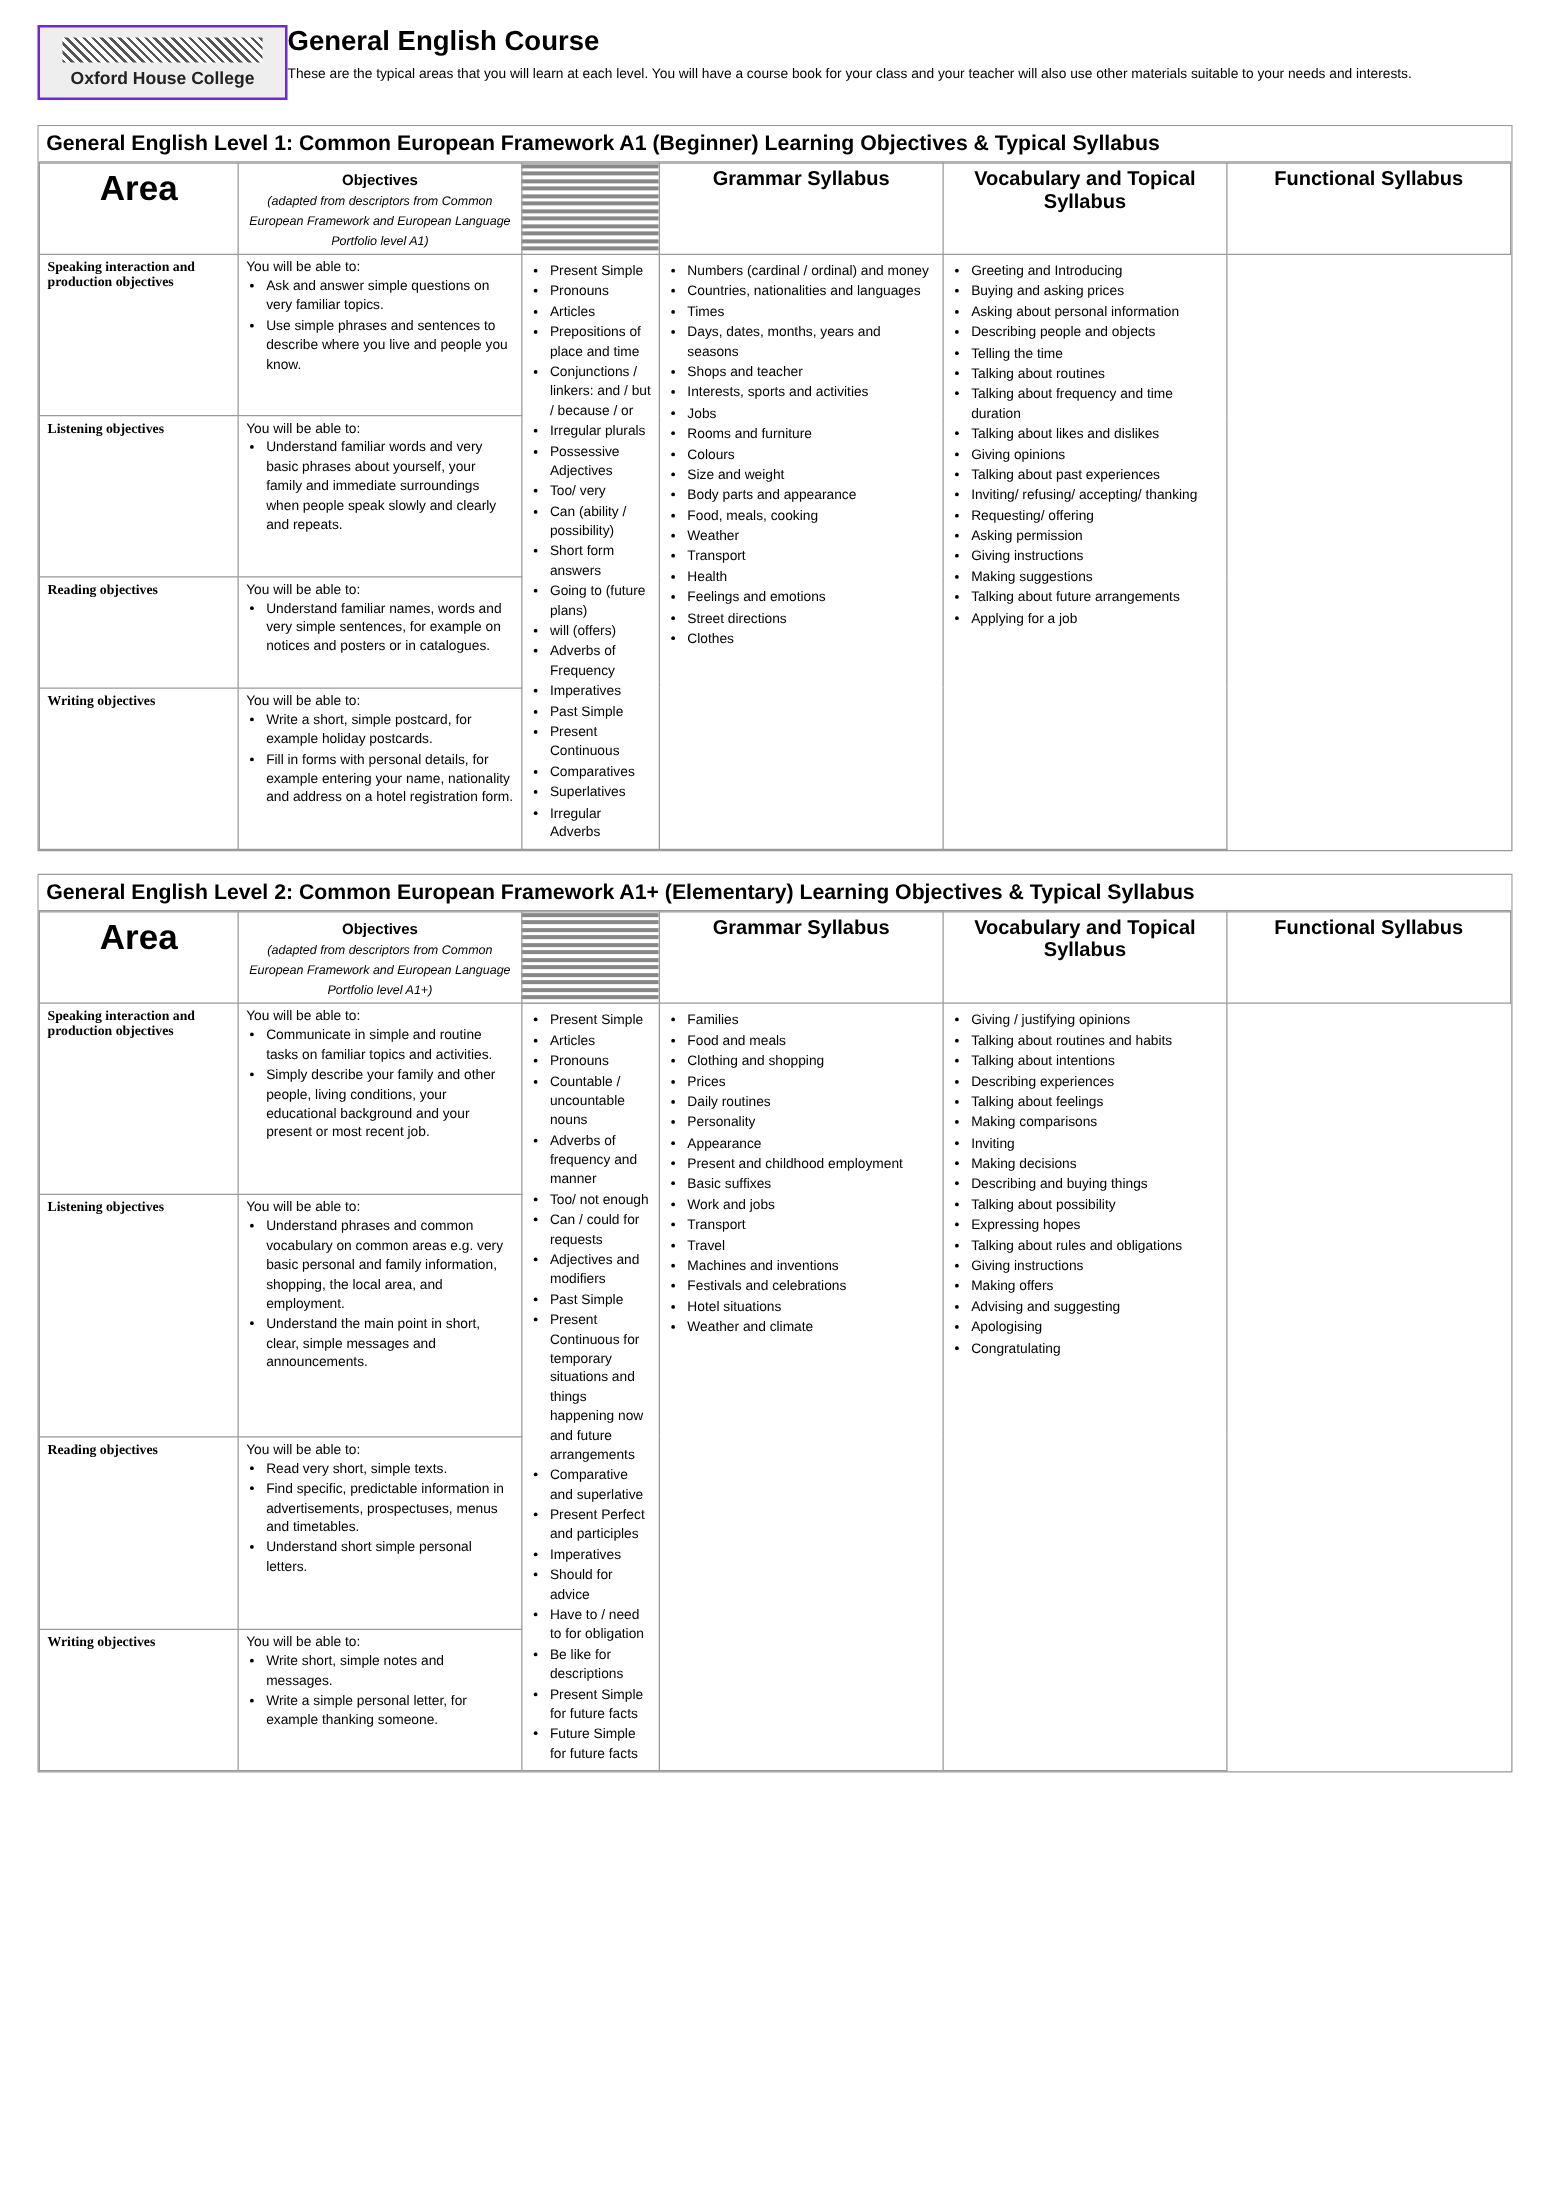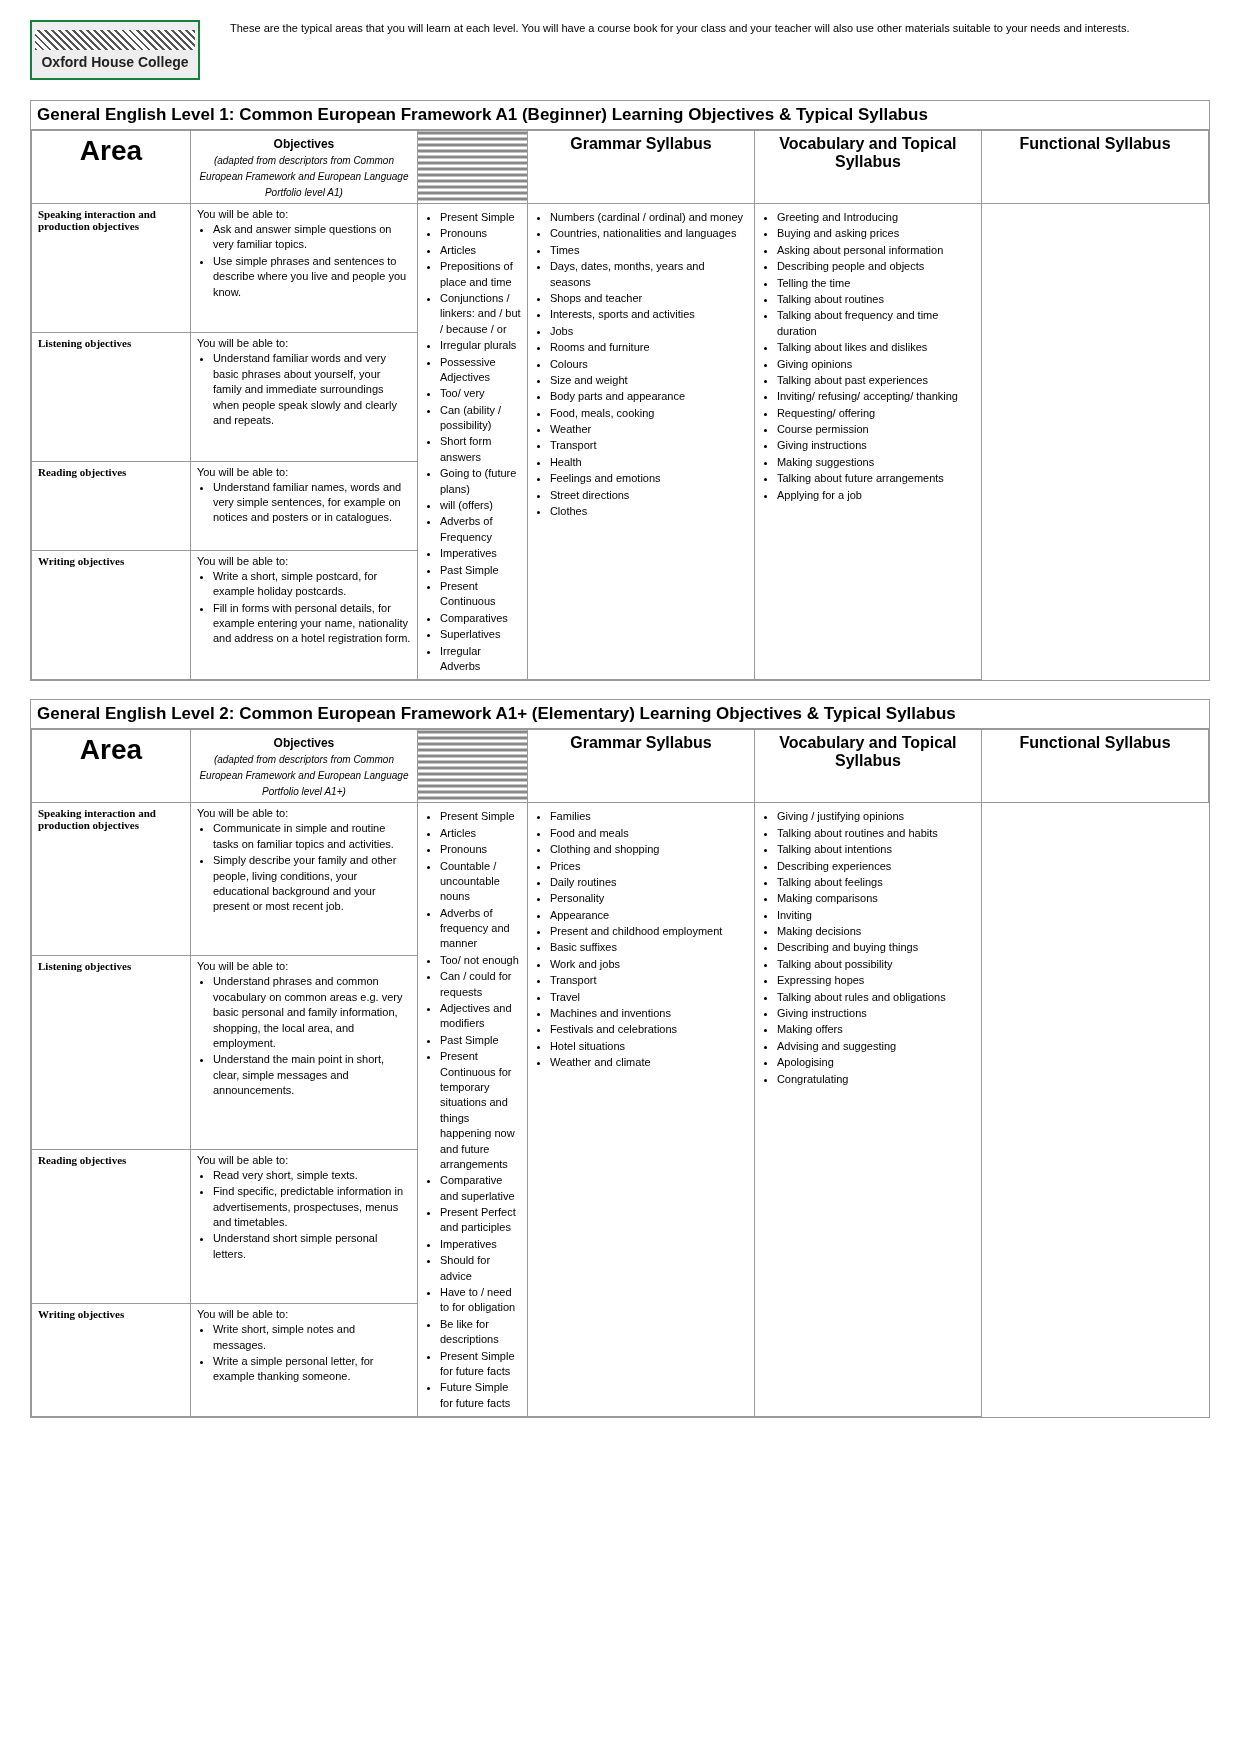--- a/index.html
+++ b/index.html
@@ -16,23 +16,23 @@
       display: flex;
       align-items: flex-start;
       margin-bottom: 20px;
     }
     .logo-box {
       width: 180px;
       flex-shrink: 0;
       margin-right: 20px;
     }
     .logo-img {
-      width: 170px;
+      width: 200px;
       height: 60px;
-      border: 2px solid #15803d;
+      border: 2px solid #6d28d9;
       display: flex;
       align-items: center;
       justify-content: center;
       font-size: 13px;
       font-weight: bold;
       background: #eee;
       flex-direction: column;
     }
     .logo-top {
       width: 160px;
@@ -117,20 +117,21 @@
 <body>
 
 <div class="header">
   <div class="logo-box">
     <div class="logo-img">
       <div class="logo-top"></div>
       <div class="logo-text">Oxford House College</div>
     </div>
   </div>
   <div class="header-text">
+    <h1>General English Course</h1>
     <p>These are the typical areas that you will learn at each level. You will have a course book for your class and your teacher will also use other materials suitable to your needs and interests.</p>
   </div>
 </div>
 
 <div class="section">
   <div class="section-title">General English Level 1: Common European Framework A1 (Beginner) Learning Objectives &amp; Typical Syllabus</div>
   <table class="section-table">
     <colgroup>
       <col style="width:140px">
       <col style="width:200px">
@@ -216,21 +217,21 @@
             <li>Asking about personal information</li>
             <li>Describing people and objects</li>
             <li>Telling the time</li>
             <li>Talking about routines</li>
             <li>Talking about frequency and time duration</li>
             <li>Talking about likes and dislikes</li>
             <li>Giving opinions</li>
             <li>Talking about past experiences</li>
             <li>Inviting/ refusing/ accepting/ thanking</li>
             <li>Requesting/ offering</li>
-            <li>Course permission</li>
+            <li>Asking permission</li>
             <li>Giving instructions</li>
             <li>Making suggestions</li>
             <li>Talking about future arrangements</li>
             <li>Applying for a job</li>
           </ul>
         </td>
       </tr>
       <tr>
         <td class="row-label">Listening objectives</td>
         <td>

